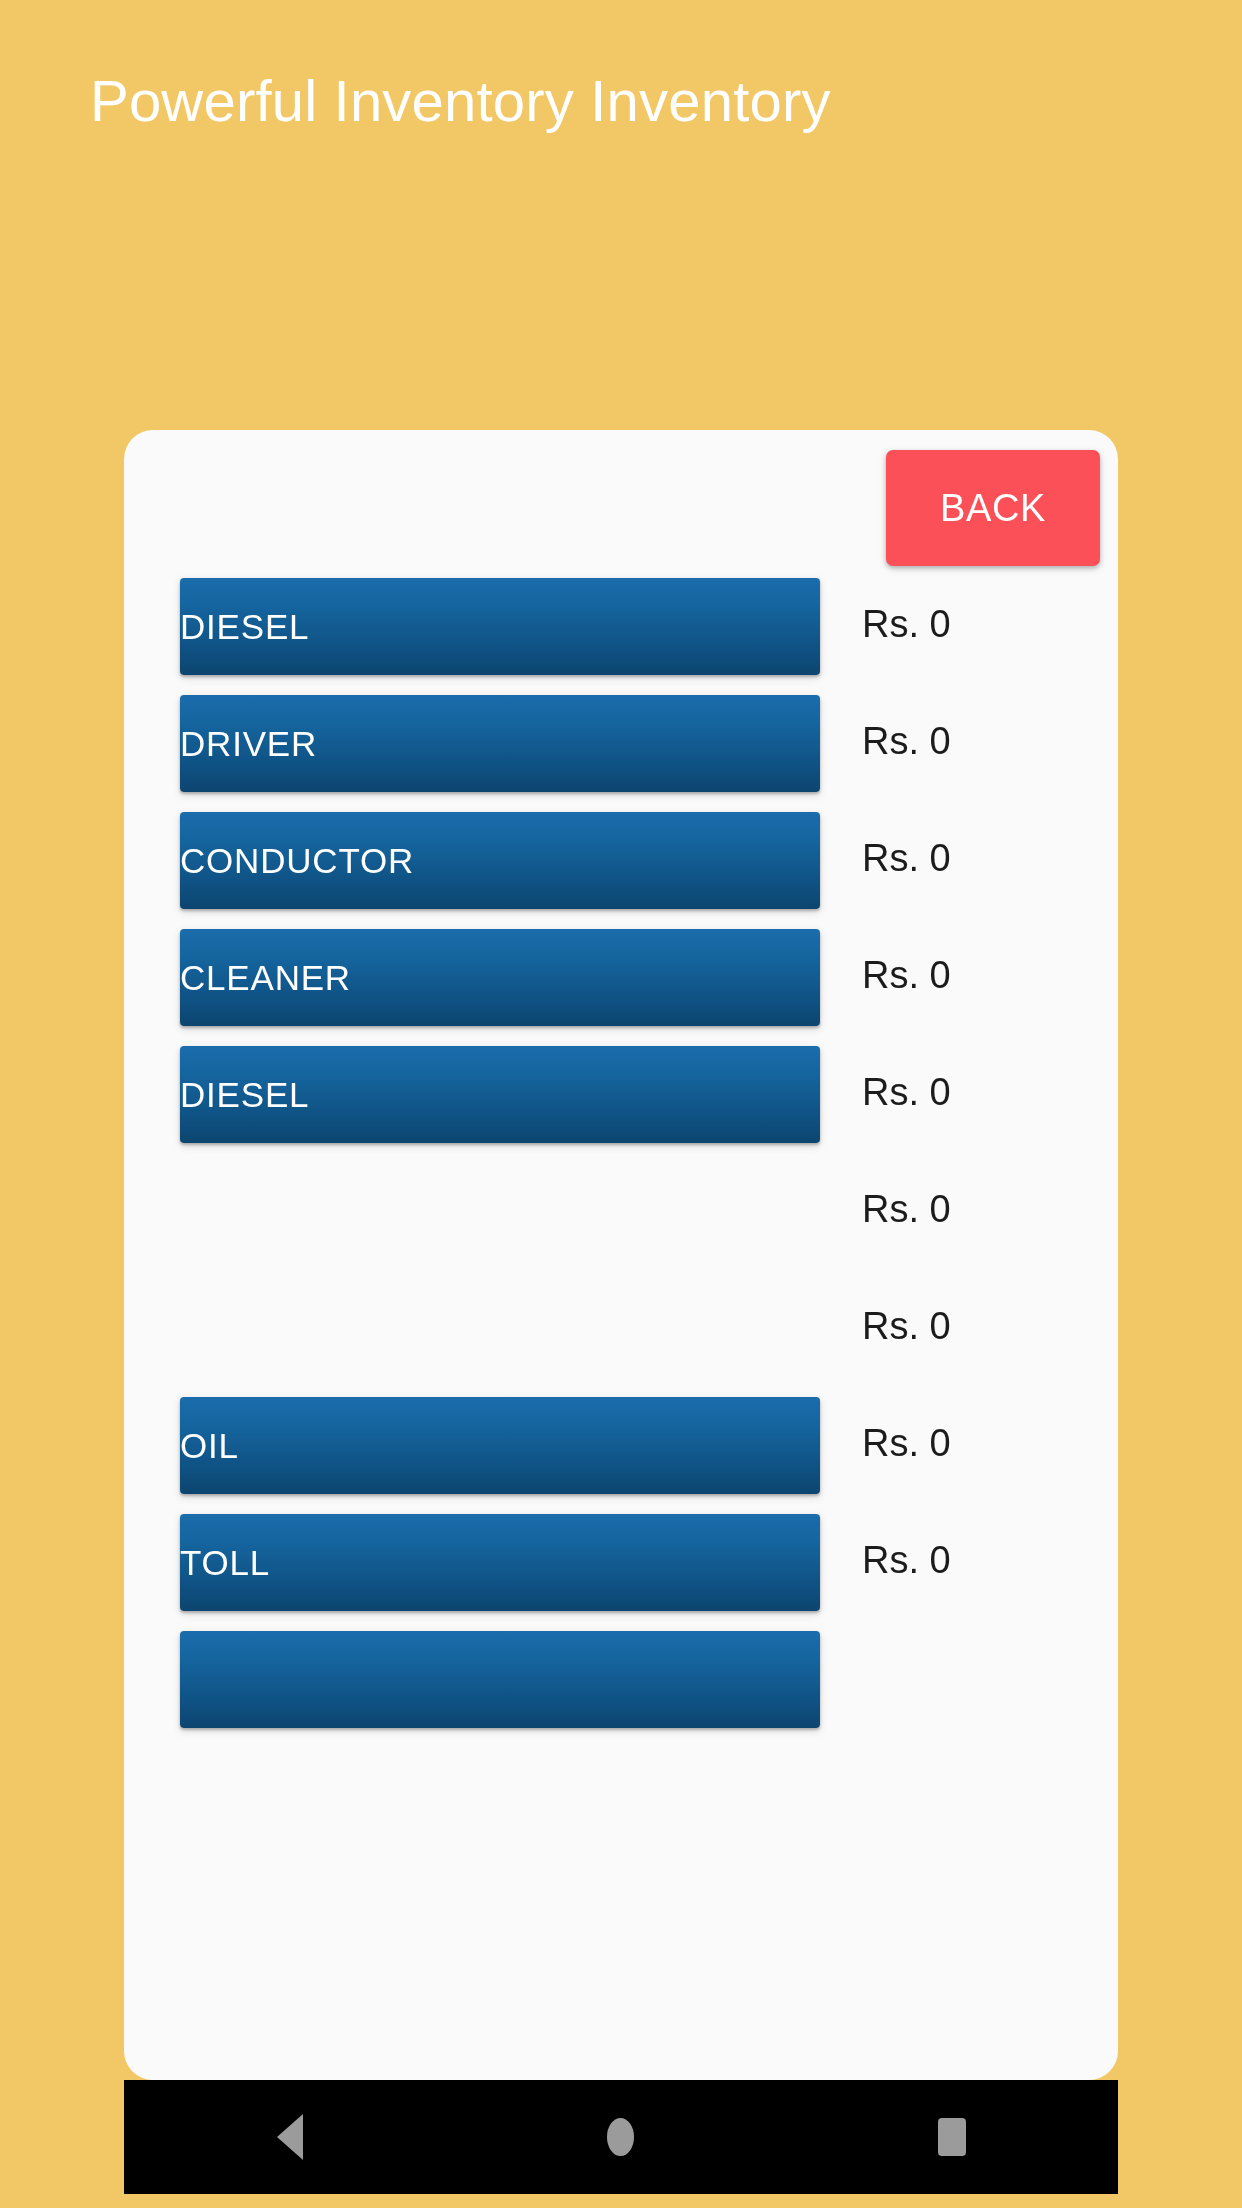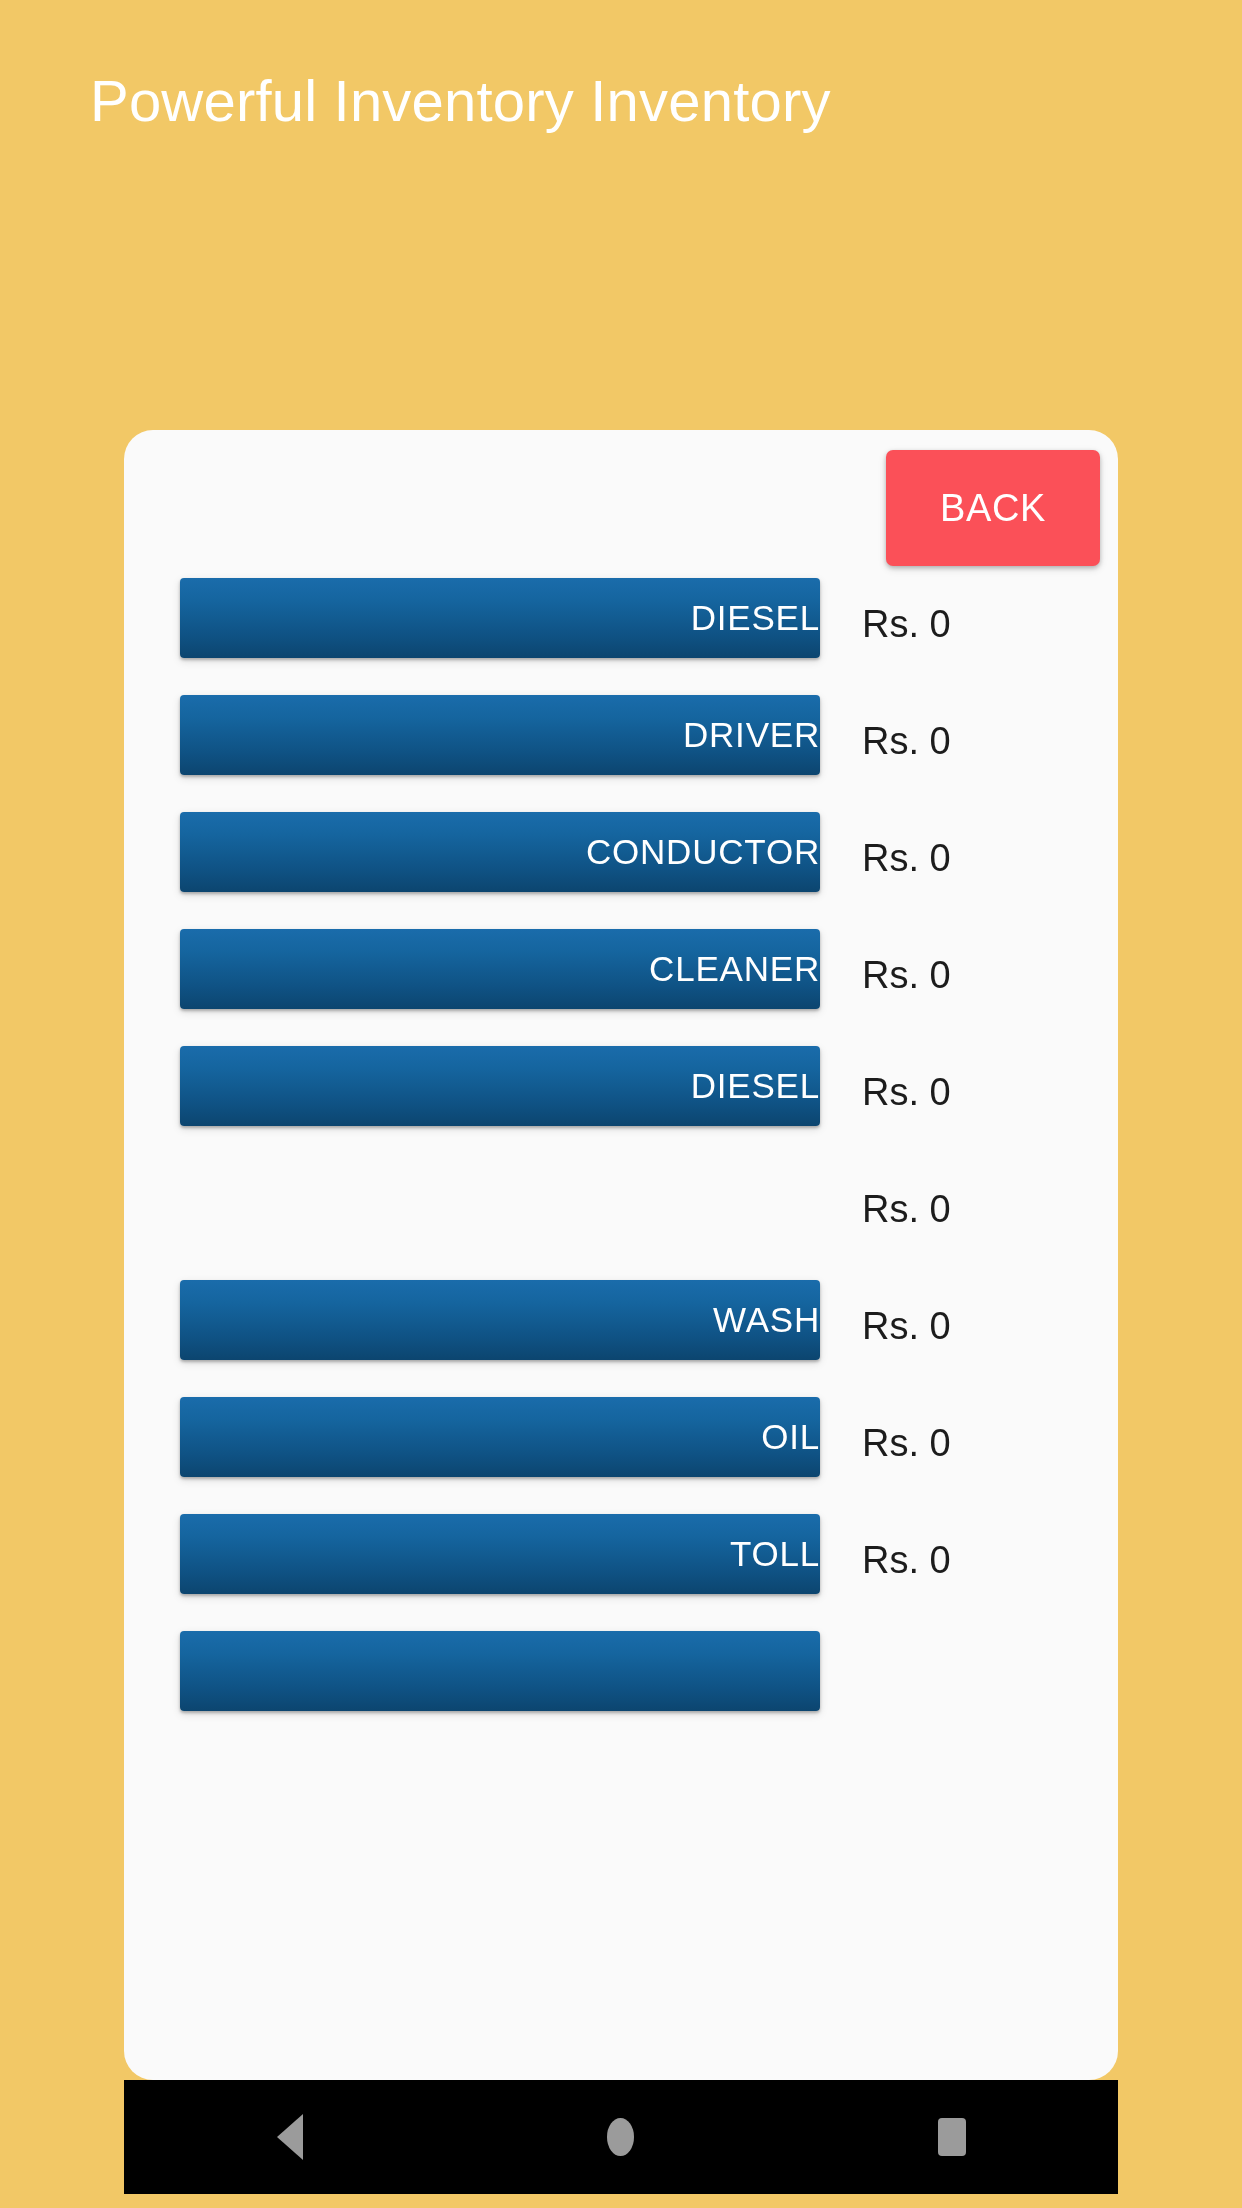--- a/index.html
+++ b/index.html
@@ -73,34 +73,34 @@
   .expense-row {
     position:relative;
     height:92px;
     margin-bottom:25px;
   }
   .expense-button {
     position:absolute;
     left:56px;            
     top:0;
     width:640px;          
-    height:80px;
+    height:97px;
     border:none;
     border-radius:4px;
     background:linear-gradient(to bottom, #1a6cab 0%, #15659f 28%, #0f5284 72%, #0c456f 100%);
     color:#ffffff;
     font-family:"Liberation Sans", sans-serif;
     font-size:35px;
     font-weight:400;
     letter-spacing:0.8px;
     cursor:pointer;
     box-shadow:0 2px 3px rgba(0,0,0,0.26), 0 3px 8px rgba(0,0,0,0.13);
     display:flex;
     align-items:center;
-    justify-content:flex-end;
+    justify-content:flex-start;
   }
   .expense-amount {
     position:absolute;
     left:732px;           
     top:0;
     height:92px;
     line-height:92px;
     color:#1c1c1c;
     font-size:38px;
     font-weight:400;
@@ -186,23 +186,20 @@
       <div class="expense-row">
         <button class="expense-button">
           <span>DIESEL</span>
         </button>
         <div class="expense-amount">Rs. 0</div>
       </div>
       <div class="expense-row">
         <div class="expense-amount">Rs. 0</div>
       </div>
       <div class="expense-row">
-        <button class="expense-button">
-          <span>WASH</span>
-        </button>
         <div class="expense-amount">Rs. 0</div>
       </div>
       <div class="expense-row">
         <button class="expense-button">
           <span>OIL</span>
         </button>
         <div class="expense-amount">Rs. 0</div>
       </div>
       <div class="expense-row">
         <button class="expense-button">

